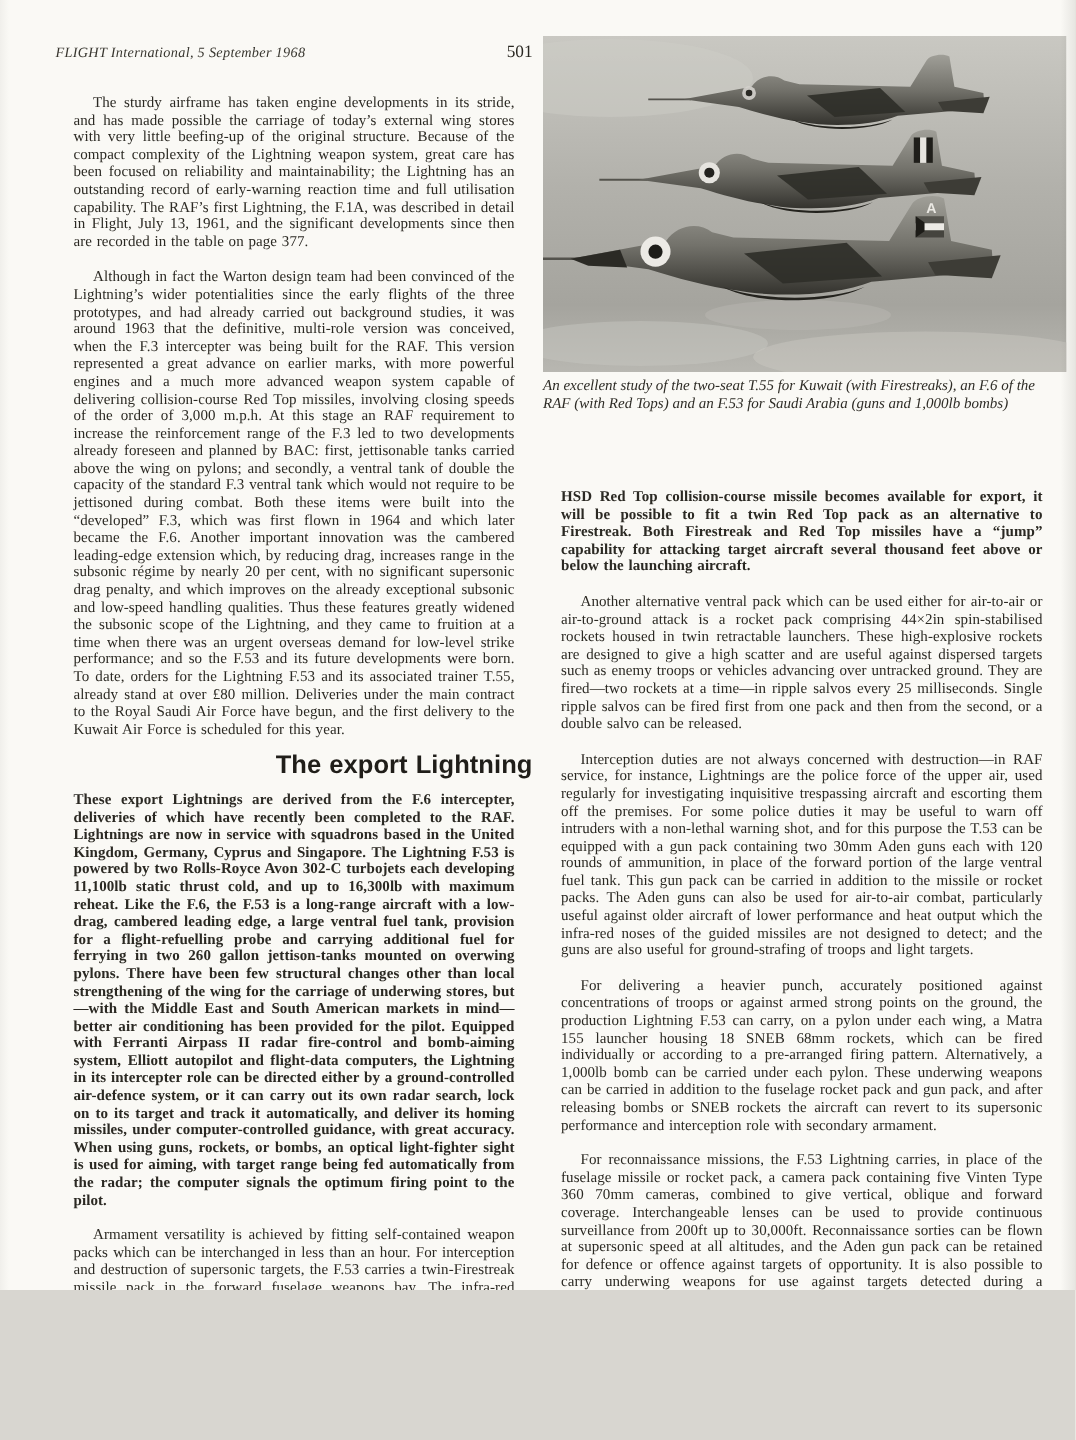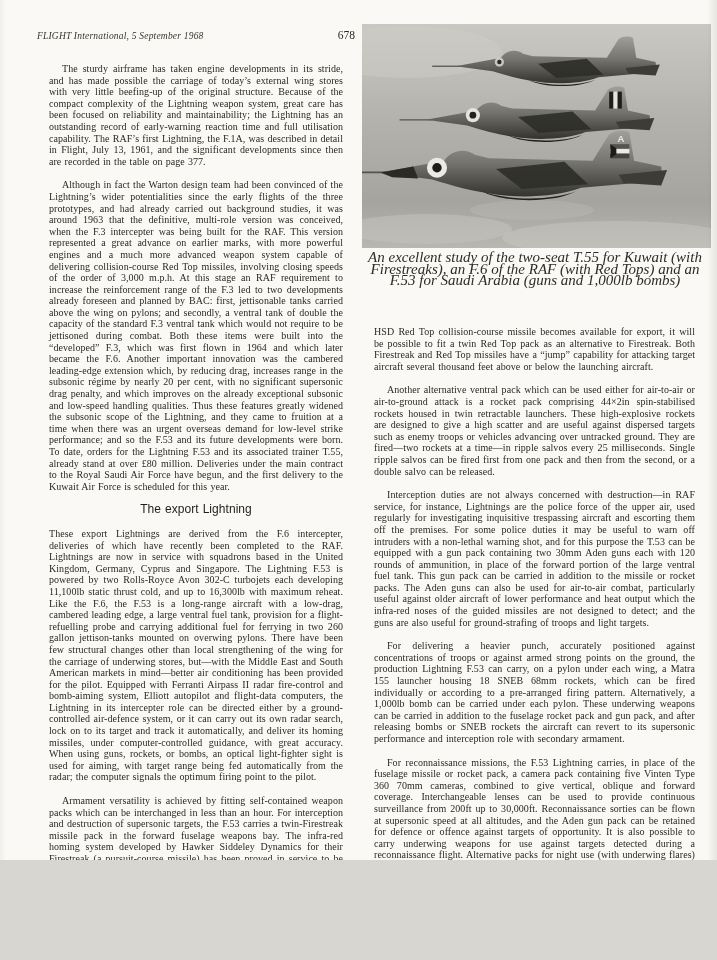--- a/index.html
+++ b/index.html
@@ -23,51 +23,51 @@
     display:flex; justify-content:space-between; align-items:baseline;
   }
   .journal{ font-style:italic; font-size:9.5px; color:#38362f; letter-spacing:0.2px; }
   .pagenum{ font-size:11.5px; color:#2a2822; }
 
   .col{
     text-align:justify; font-size:10px; line-height:11.6px;
     letter-spacing:0.05px; word-spacing:0.6px; color:#2b2923;
   }
   .col p{ margin:12px; text-indent:13px; }
-  .col p.noindent{ text-indent:0; }
+  .col p.noindent{ text-indent:0;font-weight:bold; }
   .col-left{ position:absolute; left:37px; top:51px; width:318px; height:870px; overflow:hidden; }
   .col-right{ position:absolute; left:362px; top:314px; width:345px; height:592px; overflow:hidden; }
 
   h2.export{
-    font-family:"Liberation Sans", sans-serif; font-weight:normal;
-    font-size:12px; color:#201e19; margin:9px 0 5px 0; text-align:center;
+    font-family:"Liberation Sans", sans-serif; font-weight:bold;
+    font-size:17px; color:#201e19; margin:9px 0 5px 0; text-align:right;
   }
 
   .photo-wrap{ position:absolute; left:362px; top:24px; width:349px; height:224px; }
   .photo-wrap svg{ display:block; }
 
   .caption{
     position:absolute; left:362px; top:252px; width:346px;
-    font-style:italic; font-size:15px; line-height:11.6px; color:#2e2c26;
-    text-align:center;
+    font-style:italic; font-size:10px; line-height:11.6px; color:#2e2c26;
+    text-align:left;
   }
   .continued{
     position:absolute; left:362px; top:905px; width:345px;
     font-family:Liberation Mono, monospace; font-weight:bold;
     font-size:9px; color:#24221d; text-align:center; letter-spacing:0.2px;
   }
 </style>
 </head>
 <body>
 
 <div class="page">
 
   <div class="masthead">
     <span class="journal">FLIGHT International, 5 September 1968</span>
-    <span class="pagenum">678</span>
+    <span class="pagenum">501</span>
   </div>
 
   <div class="photo-wrap">
     <svg viewBox="0 0 349 224" width="349" height="224" xmlns="http://www.w3.org/2000/svg">
       <defs>
         <linearGradient id="sky" x1="0" y1="0" x2="0" y2="1">
           <stop offset="0" stop-color="#c9c8c2"></stop>
           <stop offset="0.45" stop-color="#b2b1ab"></stop>
           <stop offset="0.8" stop-color="#a5a49e"></stop>
           <stop offset="1" stop-color="#b8b7b1"></stop>

